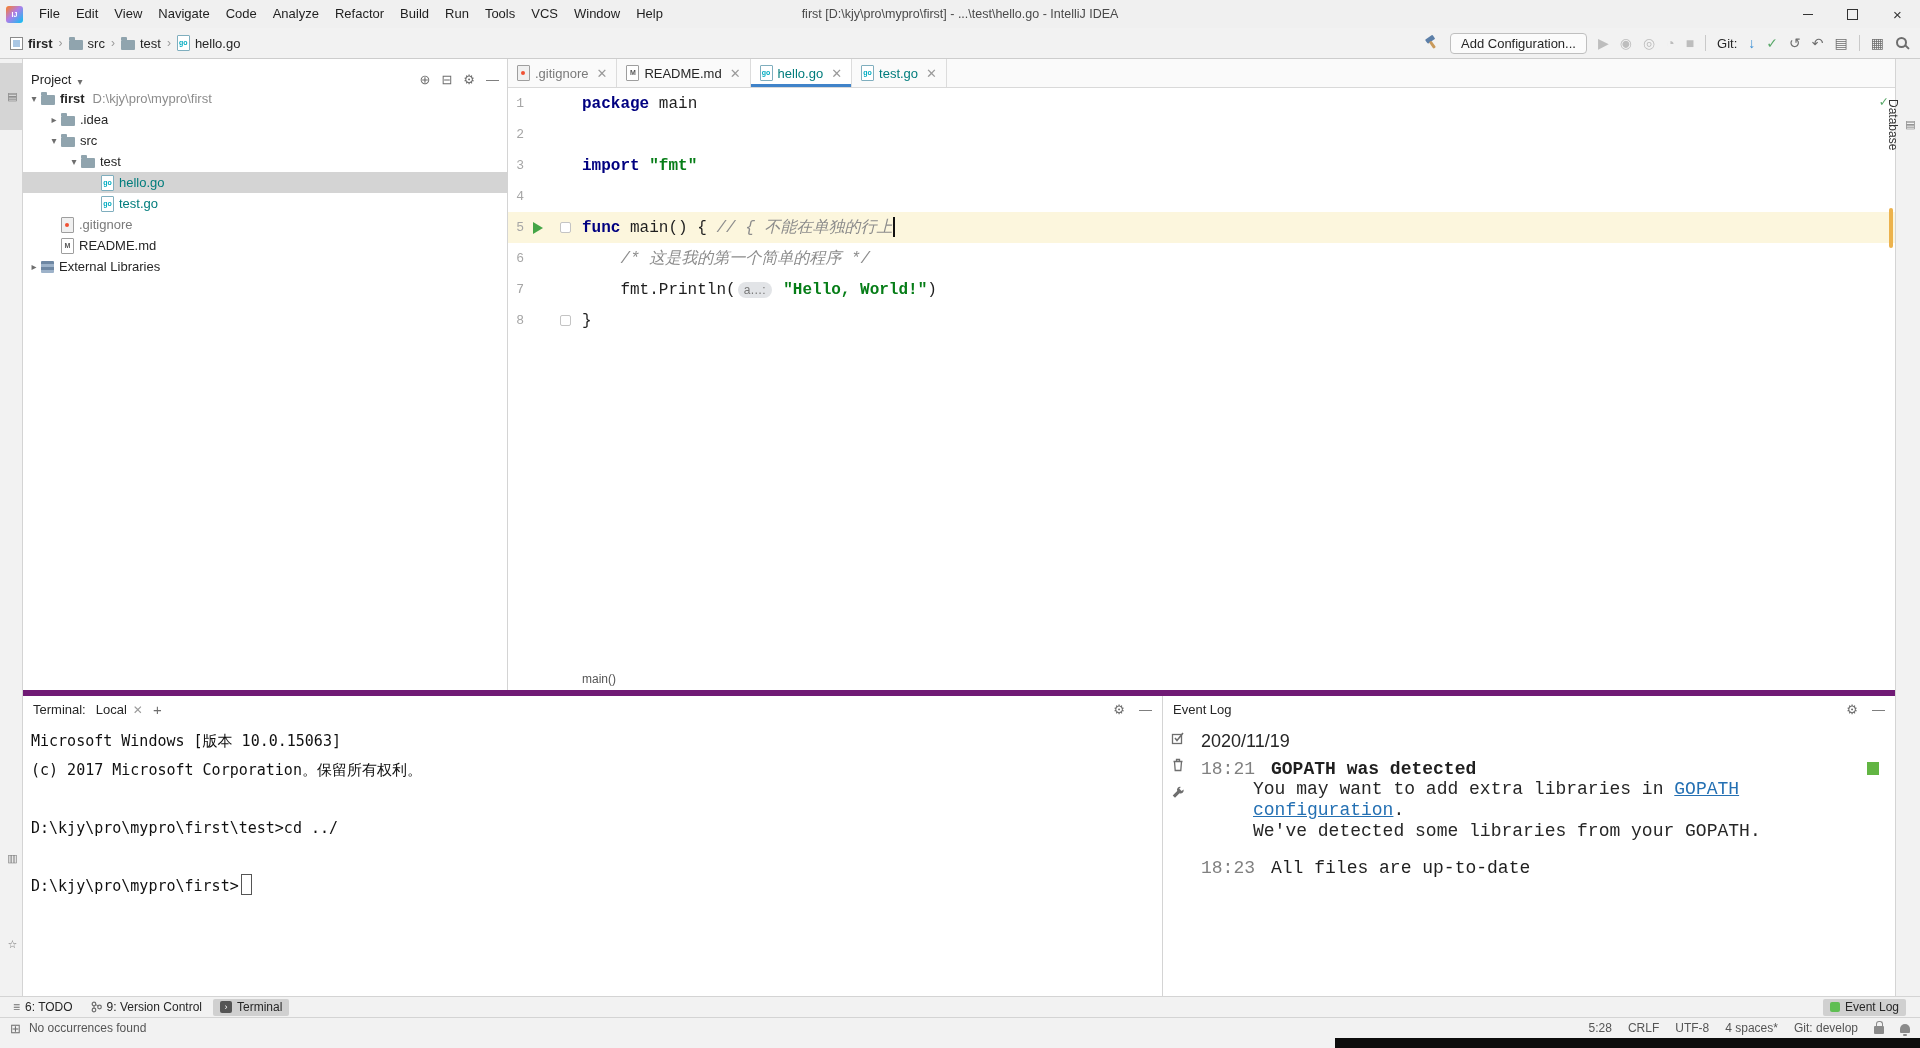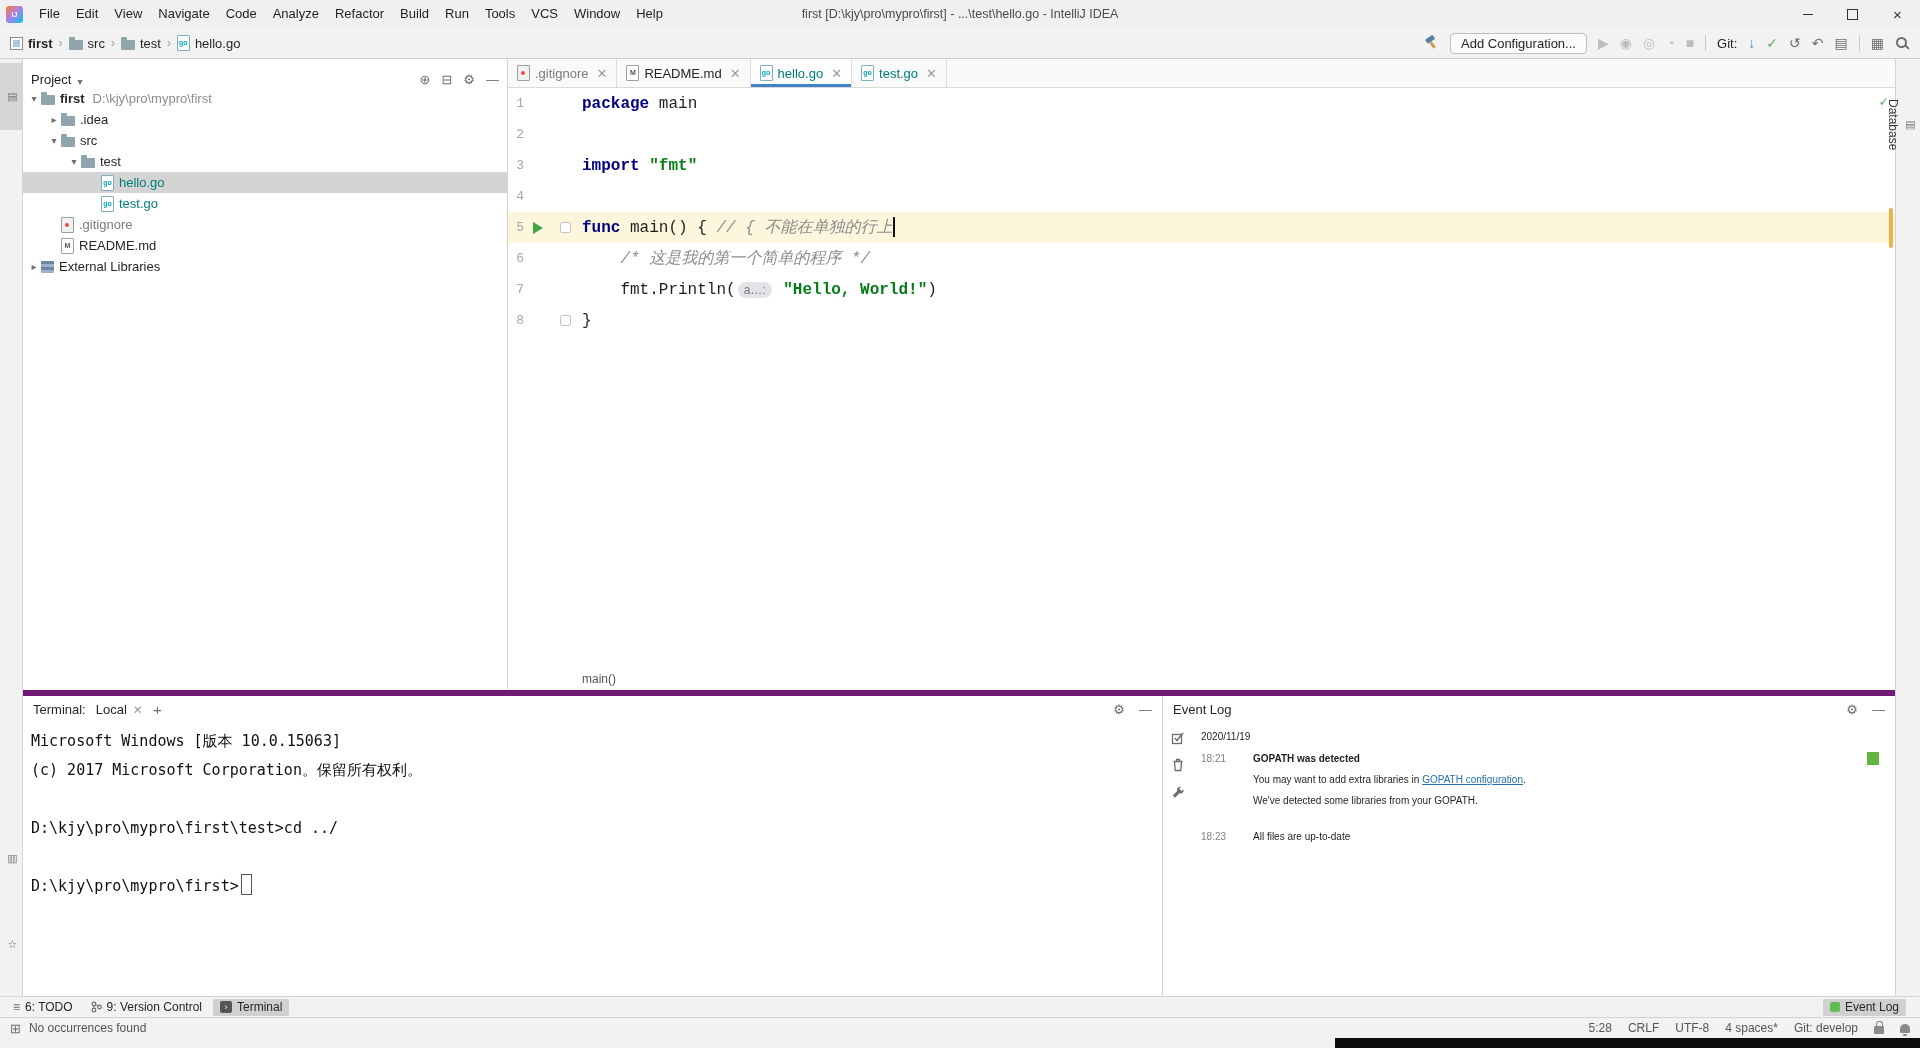--- a/index.html
+++ b/index.html
@@ -118,23 +118,23 @@
   .term-plus{color:#6e6e6e;font-size:15px;}
   .terminal-body{flex:1;font-family:"DejaVu Sans Mono","Liberation Mono",monospace;font-size:15px;line-height:29px;
                  padding:4px 0 0 8px;color:#101010;}
   .t-line{white-space:pre;}
   .term-caret{display:inline-block;width:9px;height:19px;border:1px solid #555;margin-left:2px;vertical-align:-4px;}
 
   .eventlog-panel{flex:1;display:flex;flex-direction:column;min-width:0;}
   .ev-main{flex:1;display:flex;min-height:0;}
   .ev-tools{width:30px;flex:none;display:flex;flex-direction:column;align-items:center;gap:13px;padding-top:8px;}
   .ev-tools svg{display:block;}
-  .ev-content{flex:1;padding:8px 12px 0 8px;font-size:10px;position:relative;}
+  .ev-content{flex:1;padding:8px 12px 0 8px;font-size:18px;position:relative;}
   .ev-date{color:#262626;margin-bottom:7px;}
-  .ev-entry{position:relative;margin-top:4px;}
+  .ev-entry{position:relative;margin-top:4px;font-family:Liberation Mono, monospace;}
   .ev-entry + .ev-entry{margin-top:16px;}
   .ev-entry-head{display:flex;gap:16px;line-height:20px;}
   .ev-time{color:#808080;min-width:36px;}
   .ev-title.b{font-weight:bold;}
   .ev-ind{position:absolute;right:4px;top:3px;width:12px;height:13px;background:#62b543;}
   .ev-detail{margin-left:52px;line-height:21px;color:#262626;}
   .ev-link{color:#2470b3;text-decoration:underline;}
 
   
   .tw-bar{height:20px;flex:none;background:#f2f2f2;border-top:1px solid #d4d4d4;display:flex;align-items:center;

